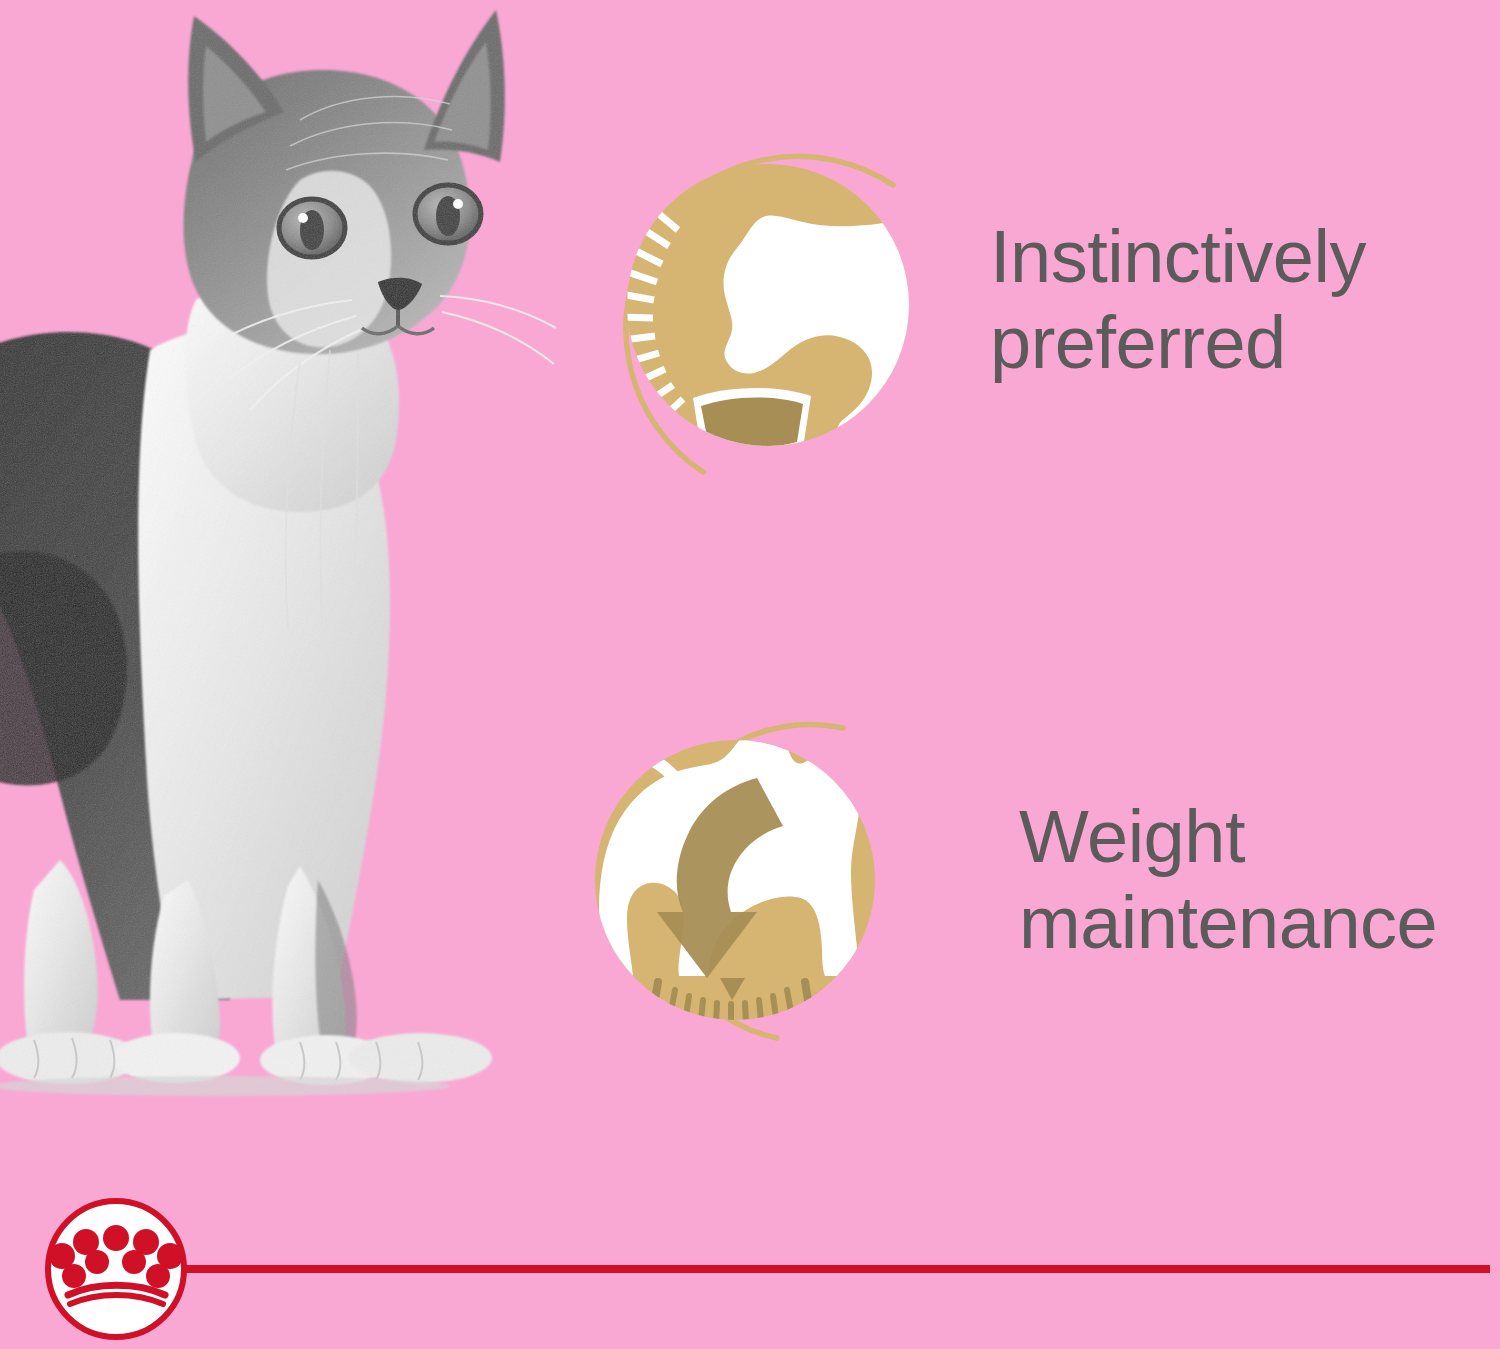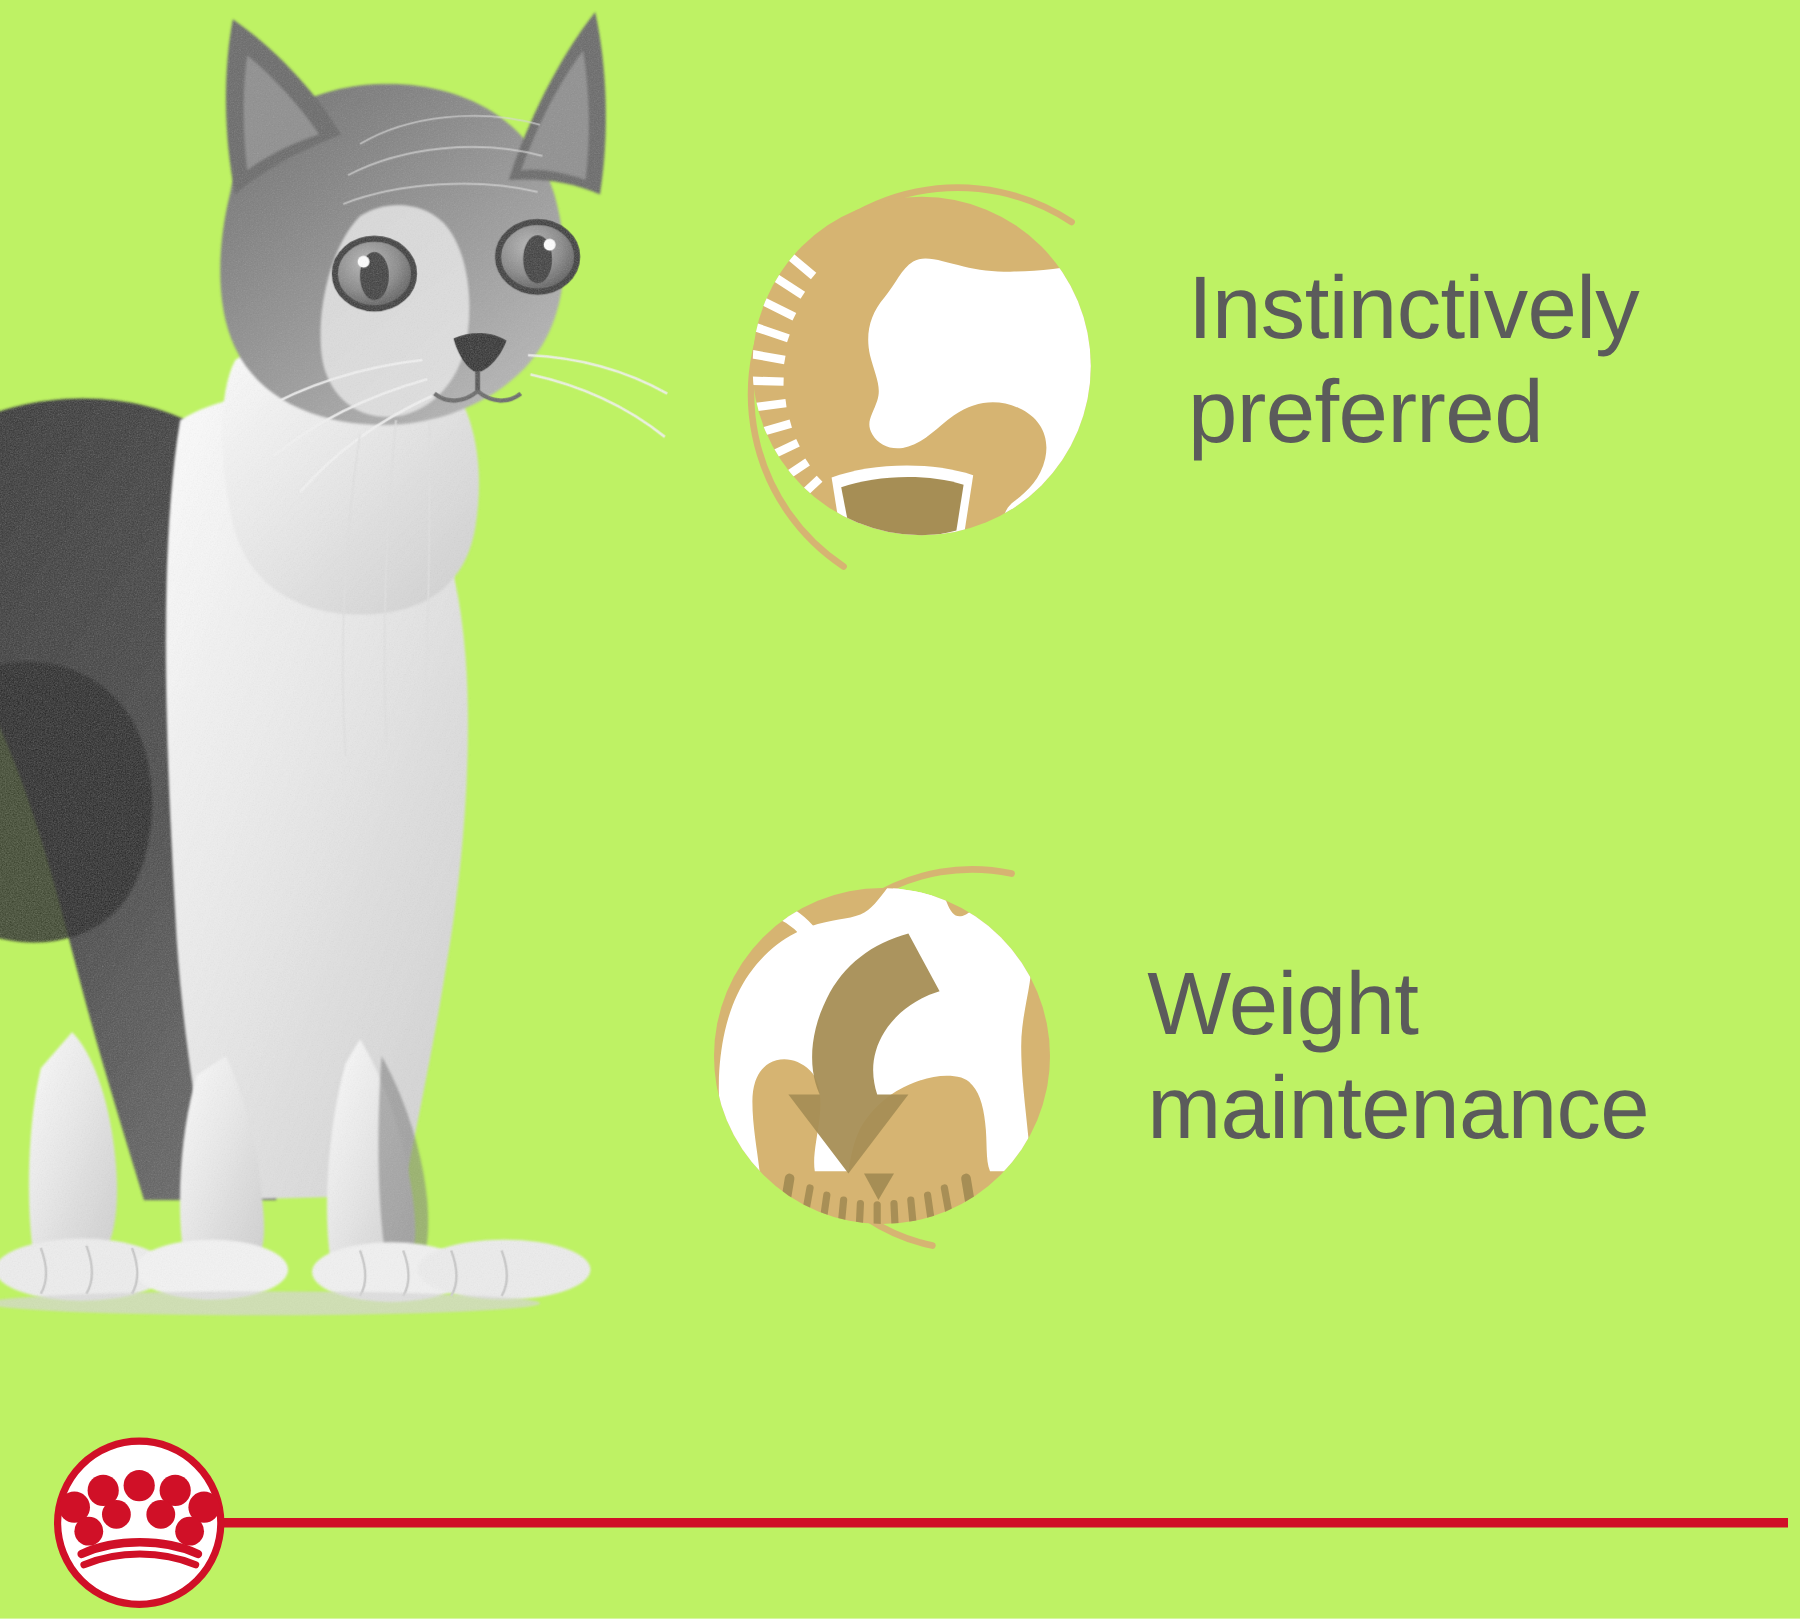--- a/index.html
+++ b/index.html
@@ -7,21 +7,21 @@
     padding: 0;
     background: #ffffff;
   }
   body {
     font-family: "Liberation Sans", sans-serif;
   }
   .page {
     position: relative;
     width: 1500px;
     height: 1349px;
-    background: #bef264;
+    background: #f9a8d4;
     overflow: hidden;
   }
 
   
   .hero-photo {
     position: absolute;
     left: 0;
     top: 0;
     width: 560px;
     height: 1130px;
@@ -47,21 +47,21 @@
 
   .benefit-text {
     color: #5b5b5b;
     font-size: 74px;
     line-height: 1.16;
     font-weight: 400;
     letter-spacing: -0.5px;
     white-space: pre-line;
   }
   .benefit-1 .benefit-text { margin-left: 45px; }
-  .benefit-2 .benefit-text { margin-left: 51px; }
+  .benefit-2 .benefit-text { margin-left: 114px; }
 
   
   .footer-brand {
     position: absolute;
     left: 0;
     top: 1180px;
     width: 1500px;
     height: 169px;
   }
   .footer-brand svg { display: block; width: 100%; height: 100%; }

